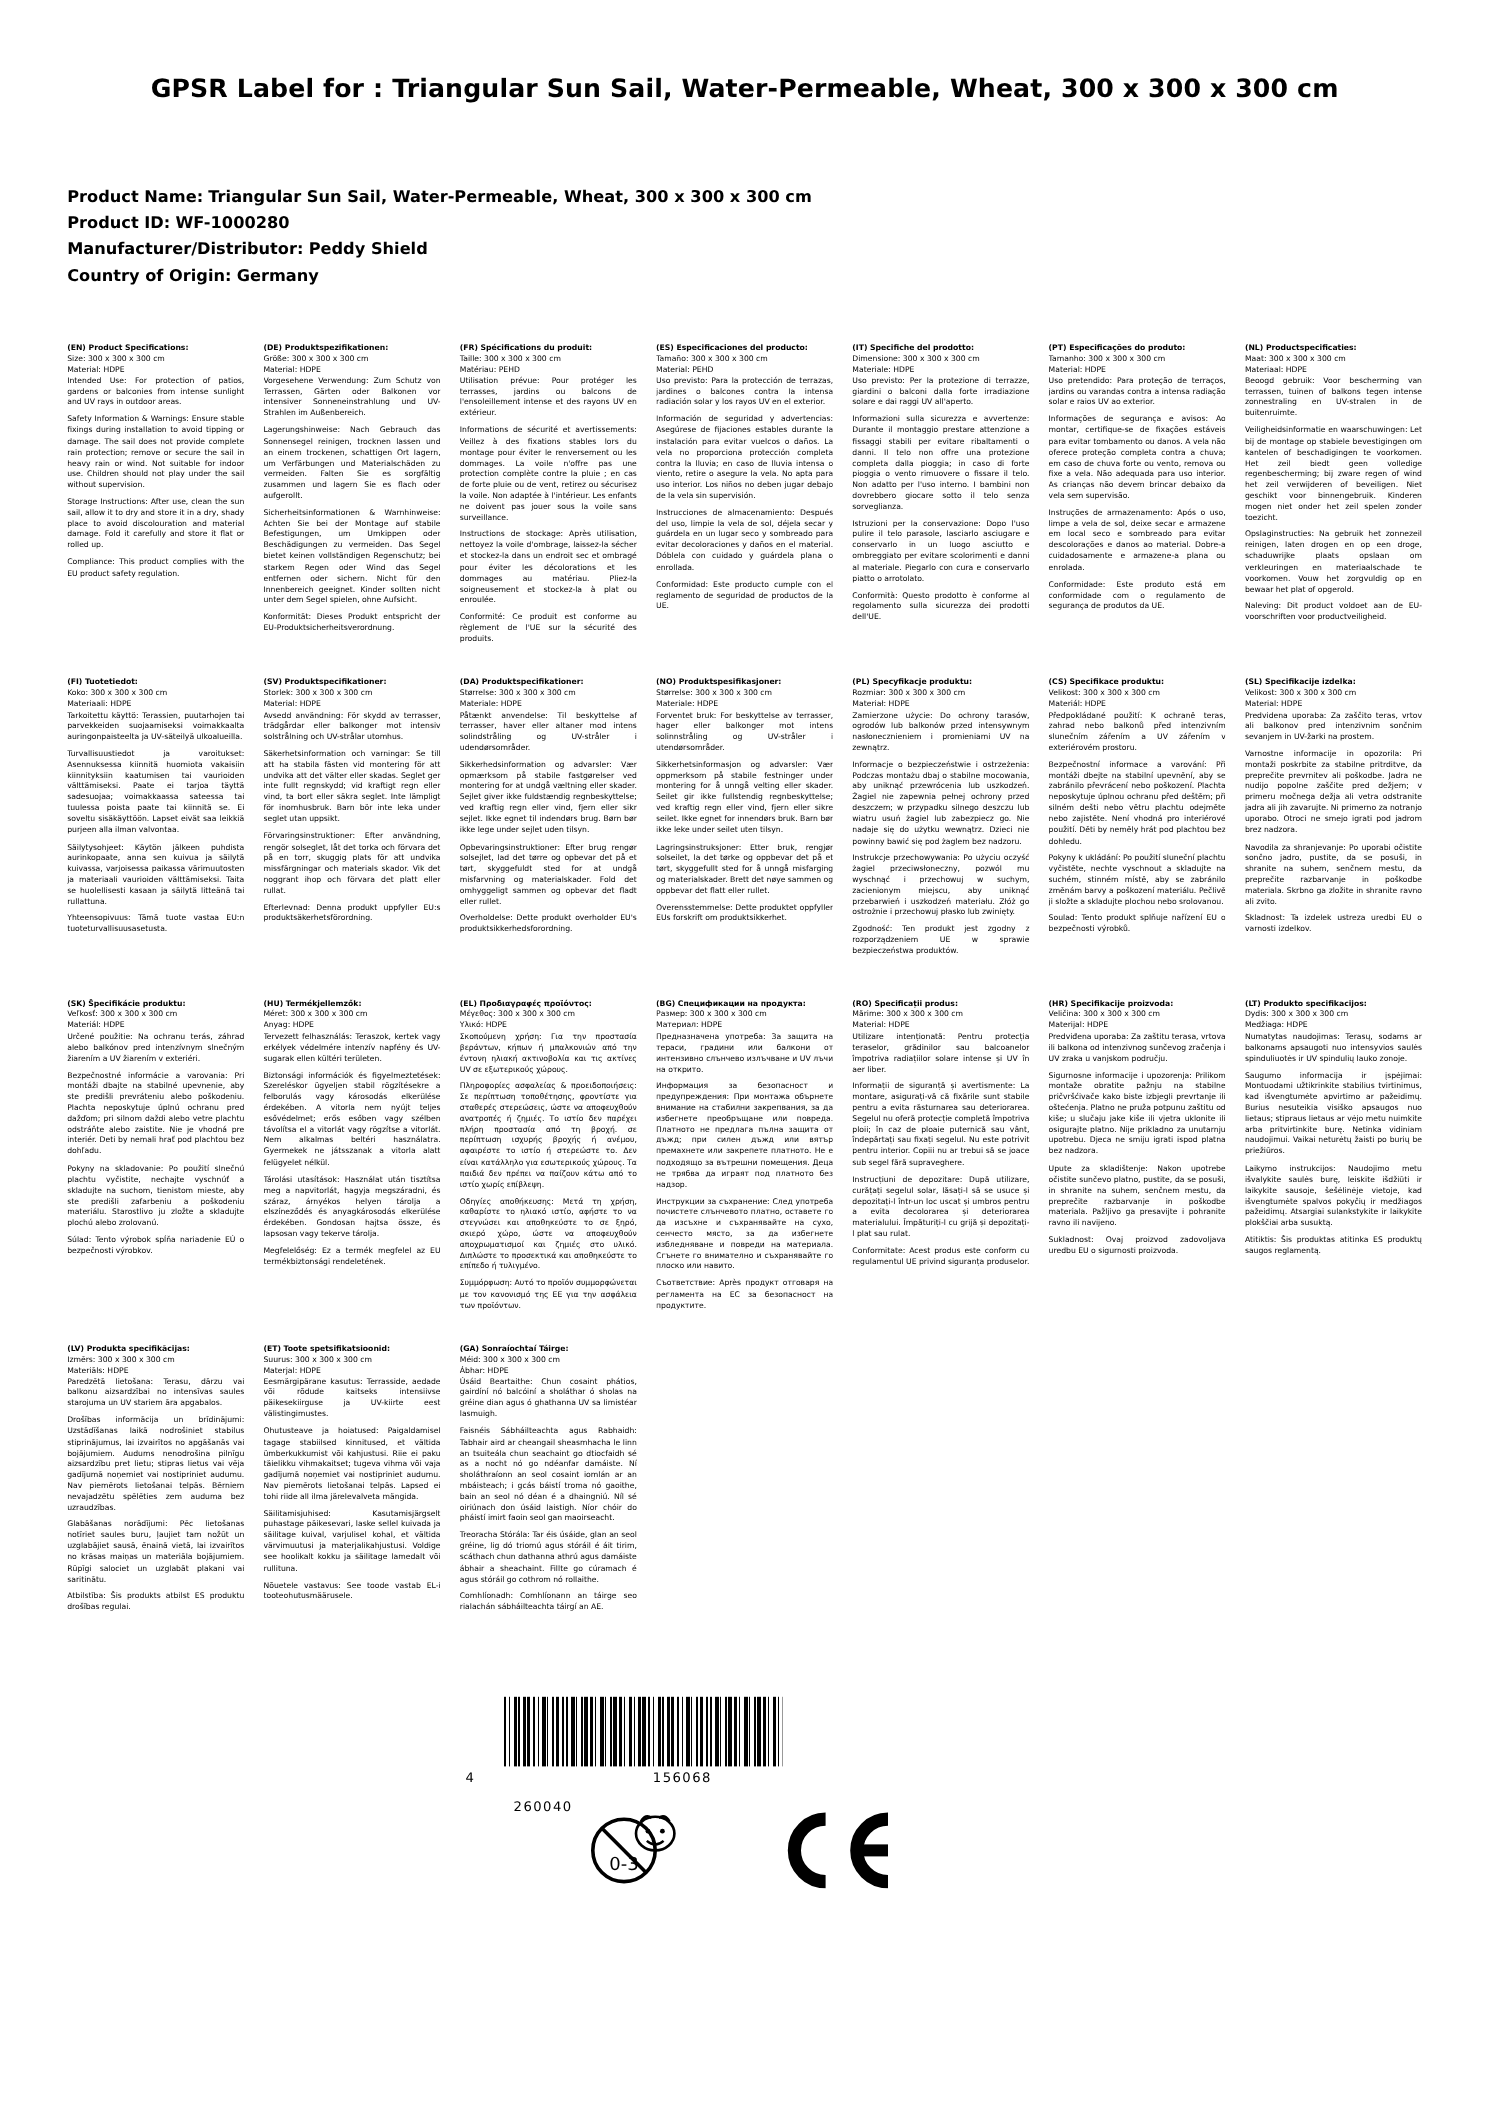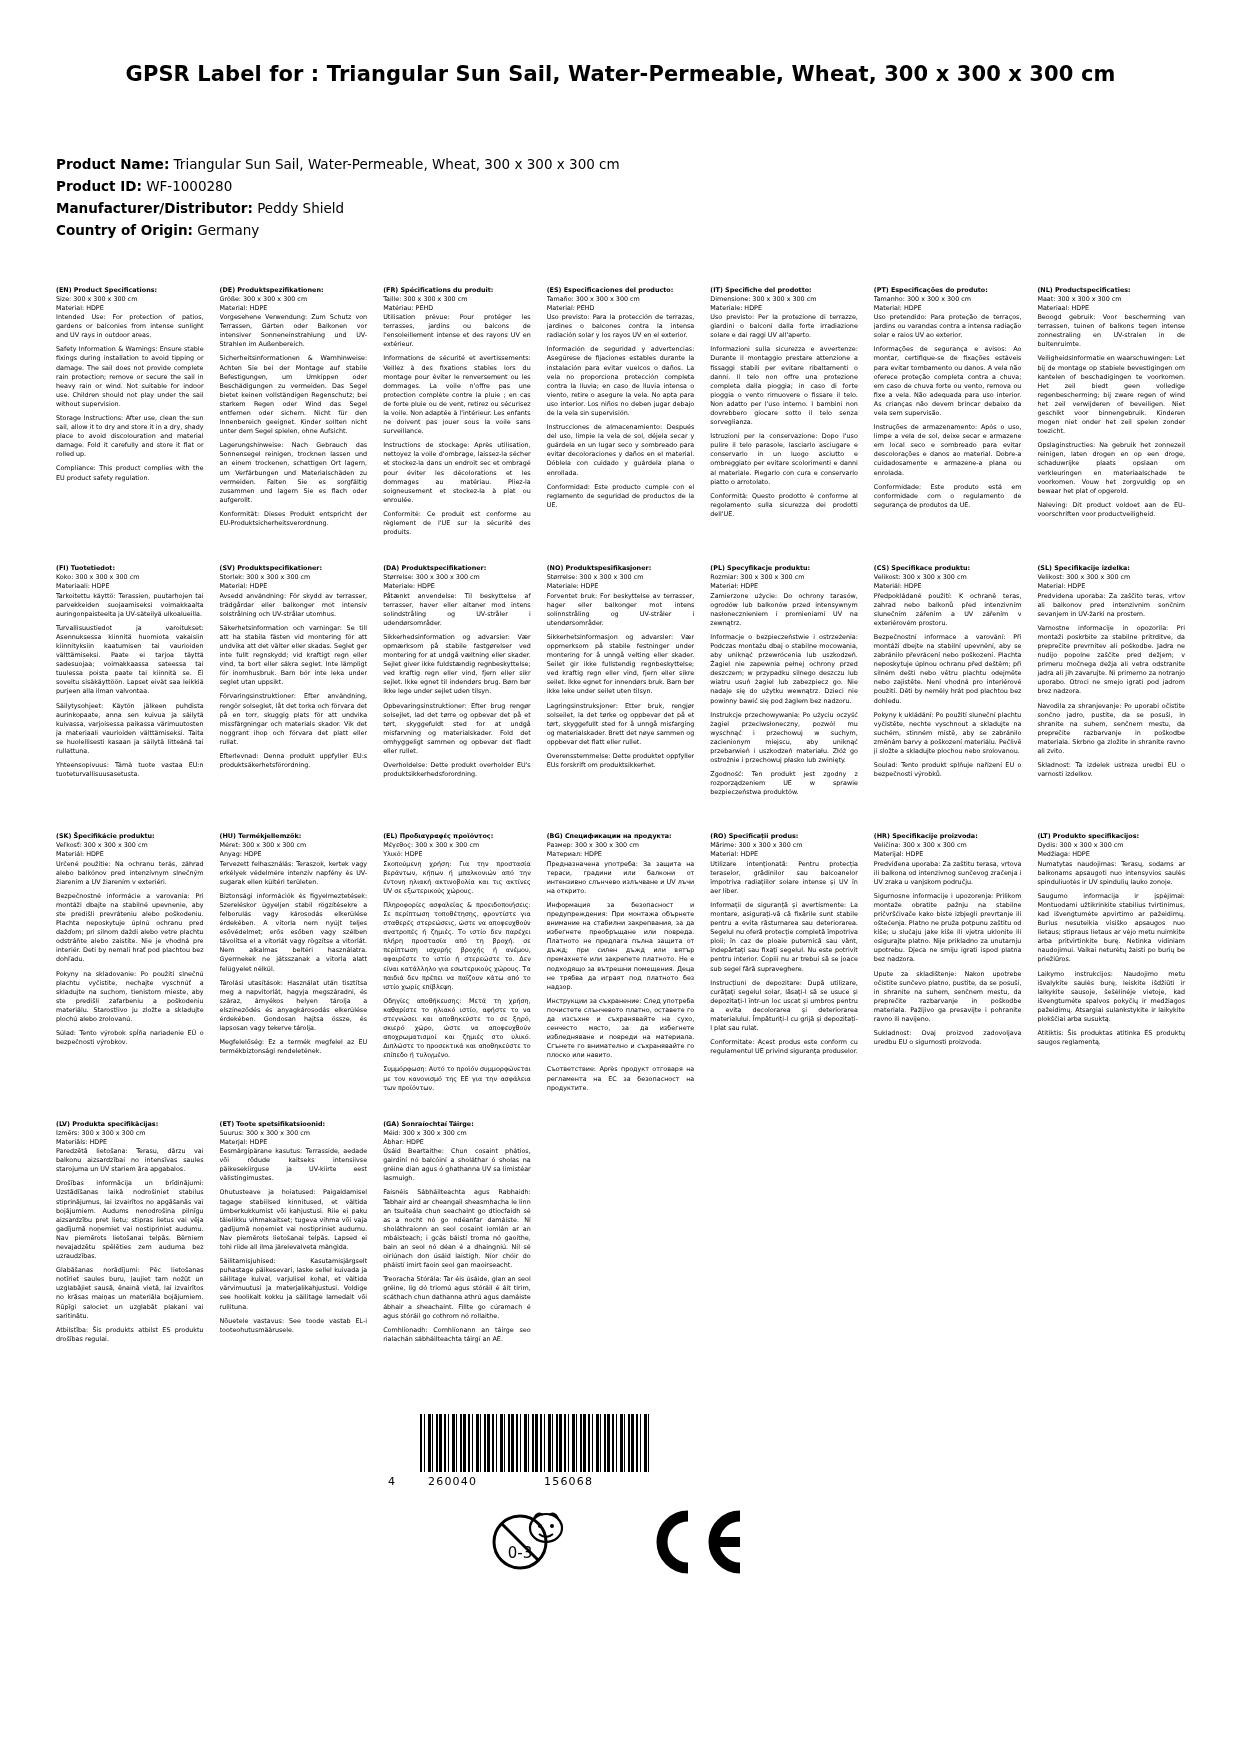--- a/index.html
+++ b/index.html
@@ -35,21 +35,21 @@
     line-height: 1.62;
   }
   .meta .row {
     margin: 0;
     white-space: nowrap;
   }
   .meta .lbl {
     font-weight: bold;
   }
   .meta .val {
-    font-weight: normal;
+    font-weight: bold;
   }
   .spec-grid {
     margin-top: 44px;
     display: grid;
     grid-template-columns: repeat(7, 1fr);
     column-gap: 16px;
     row-gap: 0px;
   }
   .spec-cell {
     font-size: 6.4px;
@@ -101,21 +101,21 @@
     margin-top: 3px;
     height: 14px;
     font-size: 11px;
     font-family: "DejaVu Sans", sans-serif;
   }
   .barcode-digits span {
     position: absolute;
     top: 0;
   }
   .bd0 { left: 2px; }
-  .bd1 { left: 42px; letter-spacing: 1.2px; }
+  .bd1 { left: 42px; letter-spacing: 1.2px; margin-top: 24px; }
   .bd2 { left: 158px; letter-spacing: 1.2px; }
   .age-icon {
     position: absolute;
     left: 430px;
     top: 100px;
     width: 86px;
     height: 74px;
   }
   .age-icon svg { display: block; }
   .ce-mark {
@@ -161,22 +161,22 @@
         <p>Intended Use: For protection of patios, gardens or balconies from intense sunlight and UV rays in outdoor areas.</p>
         <p>Safety Information &amp; Warnings: Ensure stable fixings during installation to avoid tipping or damage. The sail does not provide complete rain protection; remove or secure the sail in heavy rain or wind. Not suitable for indoor use. Children should not play under the sail without supervision.</p>
         <p>Storage Instructions: After use, clean the sun sail, allow it to dry and store it in a dry, shady place to avoid discolouration and material damage. Fold it carefully and store it flat or rolled up.</p>
         <p>Compliance: This product complies with the EU product safety regulation.</p>
       </div>
       <div class="spec-cell">
         <span class="head">(DE) Produktspezifikationen:</span>
         <p class="tight">Größe: 300 x 300 x 300 cm</p>
         <p class="tight">Material: HDPE</p>
         <p>Vorgesehene Verwendung: Zum Schutz von Terrassen, Gärten oder Balkonen vor intensiver Sonneneinstrahlung und UV-Strahlen im Außenbereich.</p>
+        <p>Lagerungshinweise: Nach Gebrauch das Sonnensegel reinigen, trocknen lassen und an einem trockenen, schattigen Ort lagern, um Verfärbungen und Materialschäden zu vermeiden. Falten Sie es sorgfältig zusammen und lagern Sie es flach oder aufgerollt.</p>
         <p>Sicherheitsinformationen &amp; Warnhinweise: Achten Sie bei der Montage auf stabile Befestigungen, um Umkippen oder Beschädigungen zu vermeiden. Das Segel bietet keinen vollständigen Regenschutz; bei starkem Regen oder Wind das Segel entfernen oder sichern. Nicht für den Innenbereich geeignet. Kinder sollten nicht unter dem Segel spielen, ohne Aufsicht.</p>
-        <p>Lagerungshinweise: Nach Gebrauch das Sonnensegel reinigen, trocknen lassen und an einem trockenen, schattigen Ort lagern, um Verfärbungen und Materialschäden zu vermeiden. Falten Sie es sorgfältig zusammen und lagern Sie es flach oder aufgerollt.</p>
         <p>Konformität: Dieses Produkt entspricht der EU-Produktsicherheitsverordnung.</p>
       </div>
       <div class="spec-cell">
         <span class="head">(FR) Spécifications du produit:</span>
         <p class="tight">Taille: 300 x 300 x 300 cm</p>
         <p class="tight">Matériau: PEHD</p>
         <p>Utilisation prévue: Pour protéger les terrasses, jardins ou balcons de l'ensoleillement intense et des rayons UV en extérieur.</p>
         <p>Informations de sécurité et avertissements: Veillez à des fixations stables lors du montage pour éviter le renversement ou les dommages. La voile n'offre pas une protection complète contre la pluie ; en cas de forte pluie ou de vent, retirez ou sécurisez la voile. Non adaptée à l'intérieur. Les enfants ne doivent pas jouer sous la voile sans surveillance.</p>
         <p>Instructions de stockage: Après utilisation, nettoyez la voile d'ombrage, laissez-la sécher et stockez-la dans un endroit sec et ombragé pour éviter les décolorations et les dommages au matériau. Pliez-la soigneusement et stockez-la à plat ou enroulée.</p>
         <p>Conformité: Ce produit est conforme au règlement de l'UE sur la sécurité des produits.</p>

